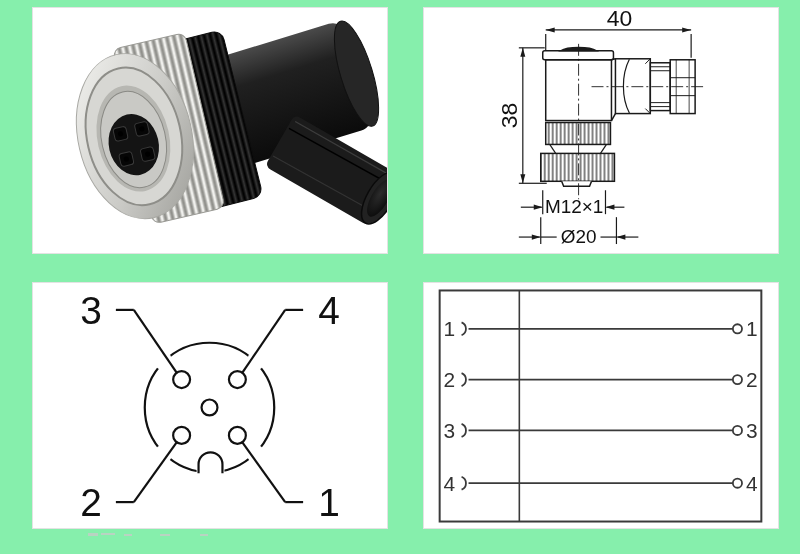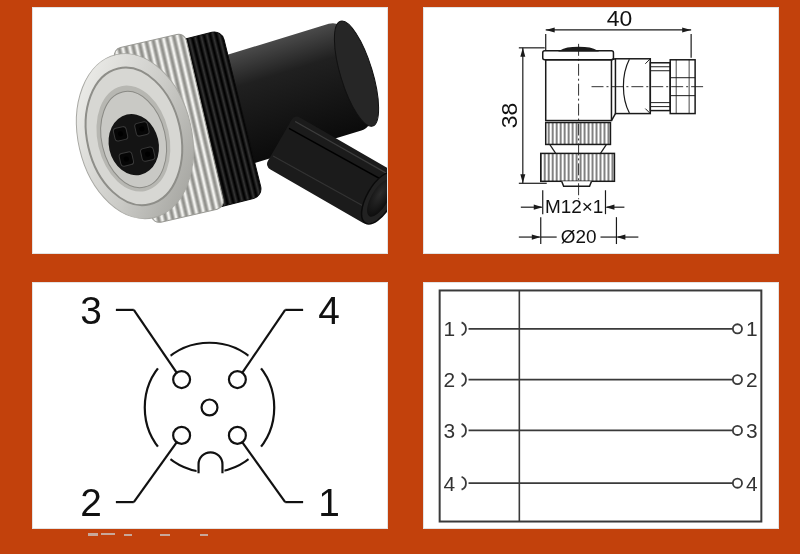--- a/index.html
+++ b/index.html
@@ -1,16 +1,16 @@
 <!DOCTYPE html>
 <html><head>
 <meta charset="utf-8">
 <style>
   html,body{margin:0;padding:0;background:#fff;}
-  .page{position:relative;width:800px;height:554px;background:#c2410c;overflow:hidden;
+  .page{position:relative;width:800px;height:554px;background:#86efac;overflow:hidden;
         font-family:"Liberation Sans",sans-serif;}
   .panel{position:absolute;background:#ffffff;border:1px solid #e3e3e3;box-sizing:border-box;}
   .panel svg{display:block;width:100%;height:100%;}
   #panel-photo  {left:32px;top:7px;width:356px;height:247px;}
   #panel-drawing{left:423px;top:7px;width:356px;height:247px;}
   #panel-pins   {left:32px;top:282px;width:356px;height:247px;}
   #panel-wiring {left:423px;top:282px;width:356px;height:247px;}
   .dim-text{fill:#111;font-size:23px;}
   .dim-text-small{fill:#111;font-size:19px;}
   .pin-text{fill:#111;font-size:39px;}

